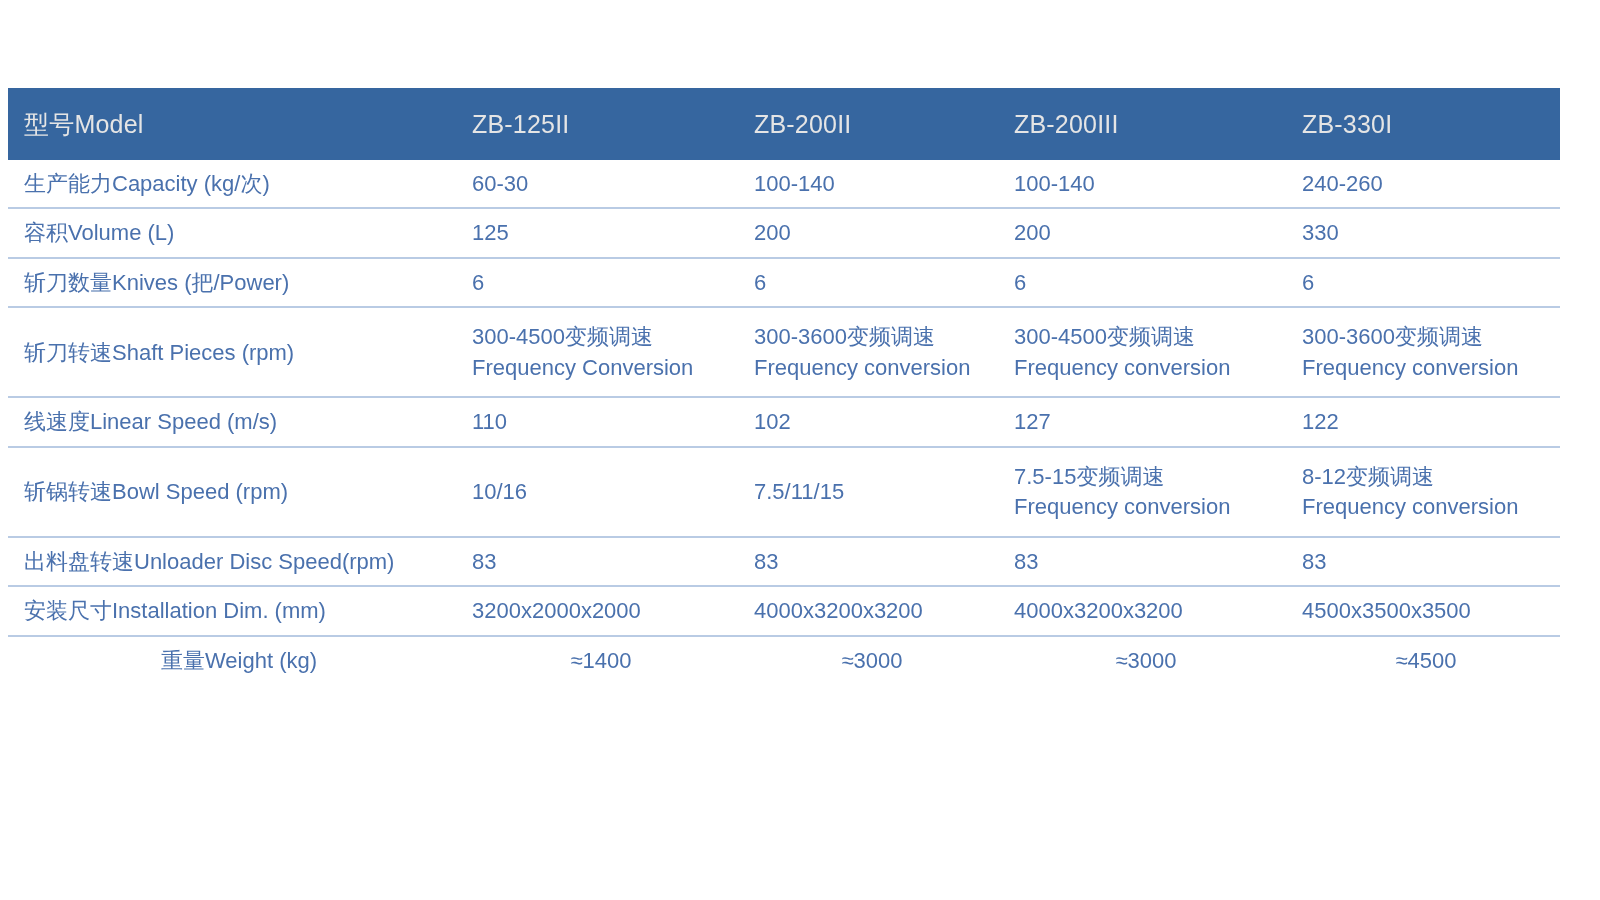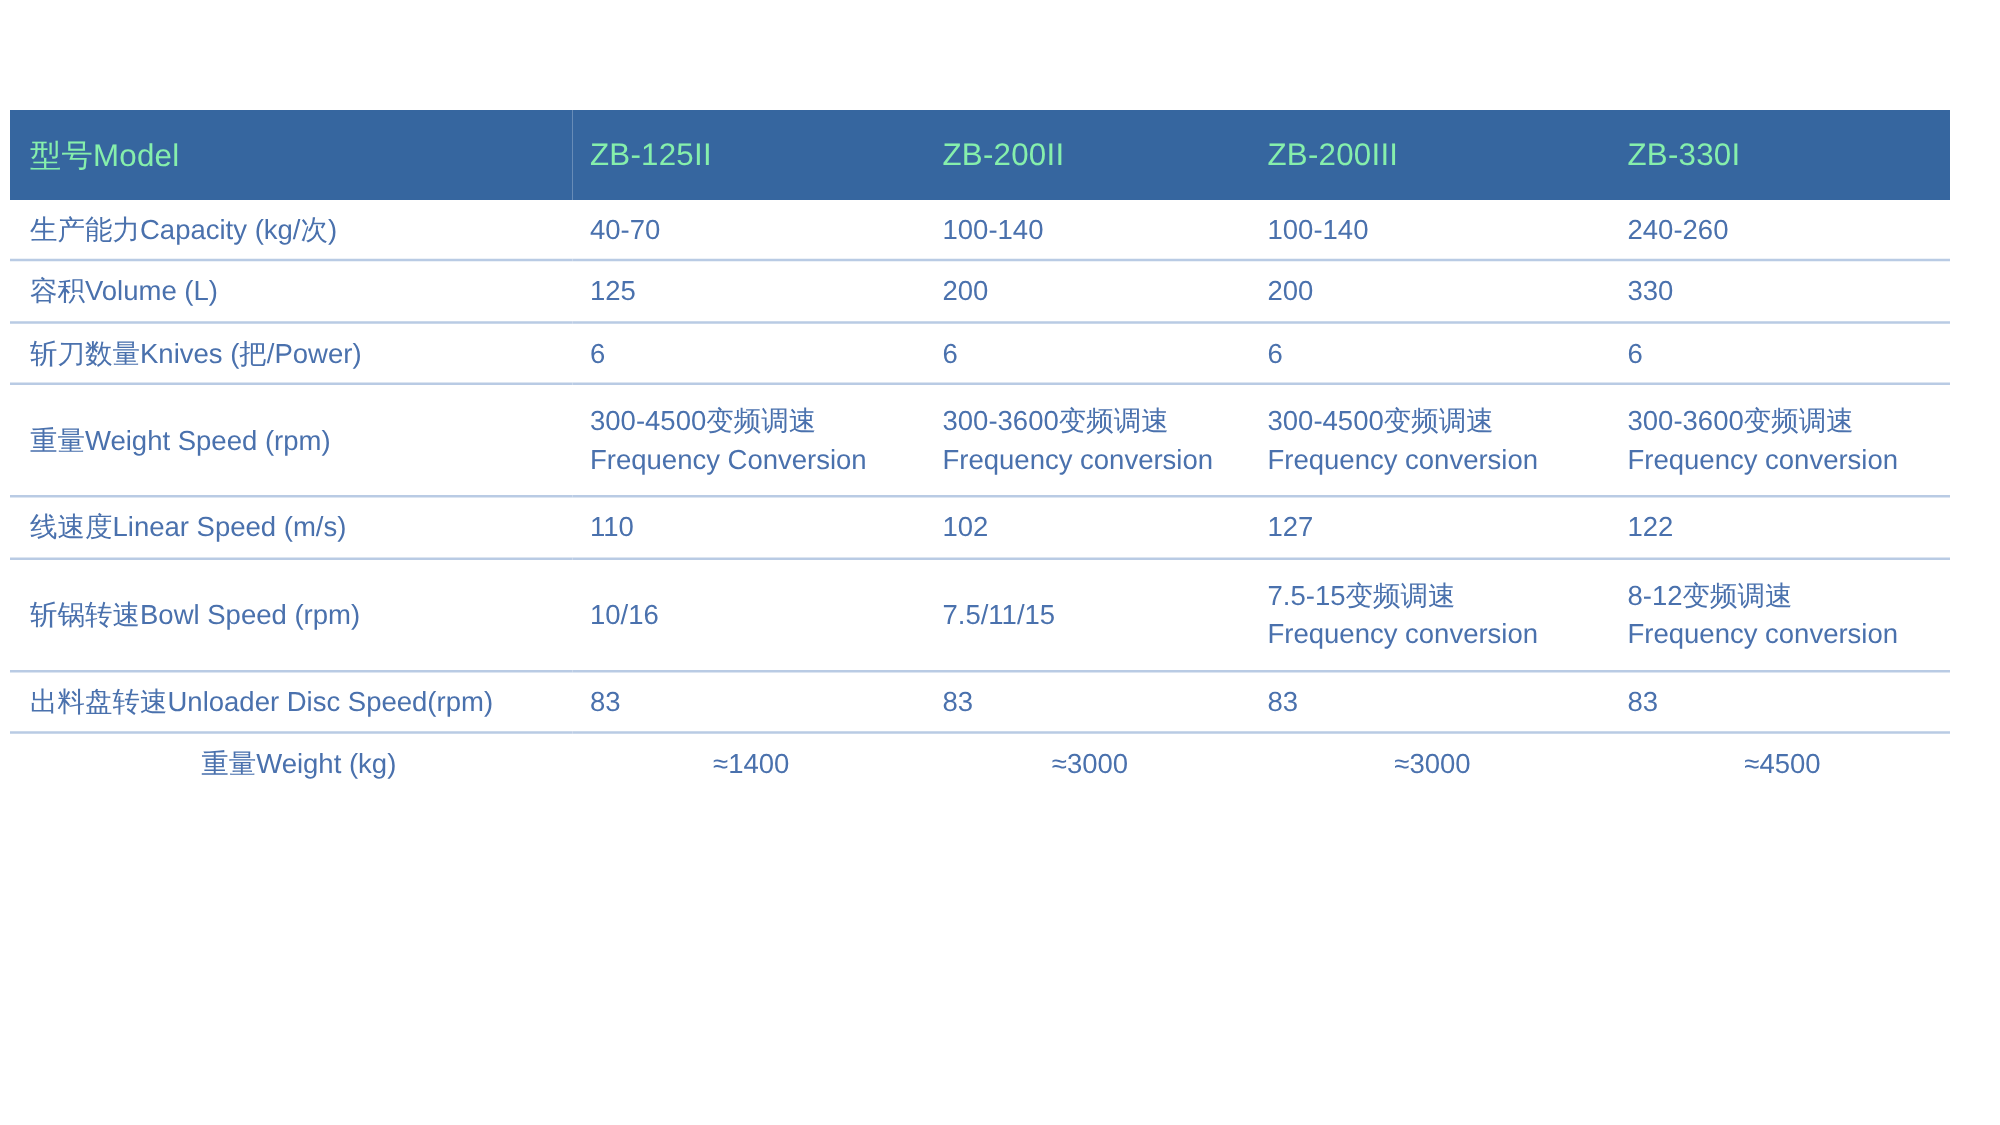--- a/index.html
+++ b/index.html
@@ -28,21 +28,21 @@
   }
 
   table.spec col.c-label { width: 450px; }
   table.spec col.c-v1    { width: 282px; }
   table.spec col.c-v2    { width: 260px; }
   table.spec col.c-v3    { width: 288px; }
   table.spec col.c-v4    { width: 272px; }
 
   thead th {
     background: #36669f;
-    color: #86efac;
+    color: #e5e5e5;
     font-size: 25px;
     font-weight: normal;
     text-align: left;
     height: 72px;
     vertical-align: middle;
     padding: 0 0 0 14px;
     letter-spacing: 0.2px;
     white-space: nowrap;
   }
   thead th.head-label { padding-left: 16px; }
@@ -94,21 +94,21 @@
         <th>ZB-125II</th>
         <th>ZB-200II</th>
         <th>ZB-200III</th>
         <th>ZB-330I</th>
       </tr>
     </thead>
     <tbody id="spec-body">
         <tr>
           <td class="label-cell">生产能力Capacity (kg/次)</td>
           <td class="val-cell">
-            <span class="val-line">40-70</span>
+            <span class="val-line">60-30</span>
           </td>
           <td class="val-cell">
             <span class="val-line">100-140</span>
           </td>
           <td class="val-cell">
             <span class="val-line">100-140</span>
           </td>
           <td class="val-cell">
             <span class="val-line">240-260</span>
           </td>
@@ -137,21 +137,21 @@
             <span class="val-line">6</span>
           </td>
           <td class="val-cell">
             <span class="val-line">6</span>
           </td>
           <td class="val-cell">
             <span class="val-line">6</span>
           </td>
         </tr>
         <tr class="tall">
-          <td class="label-cell">重量Weight Speed (rpm)</td>
+          <td class="label-cell">斩刀转速Shaft Pieces (rpm)</td>
           <td class="val-cell">
             <span class="val-line">300-4500变频调速</span>
             <span class="val-line">Frequency Conversion</span>
           </td>
           <td class="val-cell">
             <span class="val-line">300-3600变频调速</span>
             <span class="val-line">Frequency conversion</span>
           </td>
           <td class="val-cell">
             <span class="val-line">300-4500变频调速</span>
@@ -200,20 +200,35 @@
             <span class="val-line">83</span>
           </td>
           <td class="val-cell">
             <span class="val-line">83</span>
           </td>
           <td class="val-cell">
             <span class="val-line">83</span>
           </td>
           <td class="val-cell">
             <span class="val-line">83</span>
+          </td>
+        </tr>
+        <tr>
+          <td class="label-cell">安装尺寸Installation Dim. (mm)</td>
+          <td class="val-cell">
+            <span class="val-line">3200x2000x2000</span>
+          </td>
+          <td class="val-cell">
+            <span class="val-line">4000x3200x3200</span>
+          </td>
+          <td class="val-cell">
+            <span class="val-line">4000x3200x3200</span>
+          </td>
+          <td class="val-cell">
+            <span class="val-line">4500x3500x3500</span>
           </td>
         </tr>
         <tr>
           <td class="label-cell">重量Weight (kg)</td>
           <td class="val-cell">
             <span class="val-line">≈1400</span>
           </td>
           <td class="val-cell">
             <span class="val-line">≈3000</span>
           </td>

